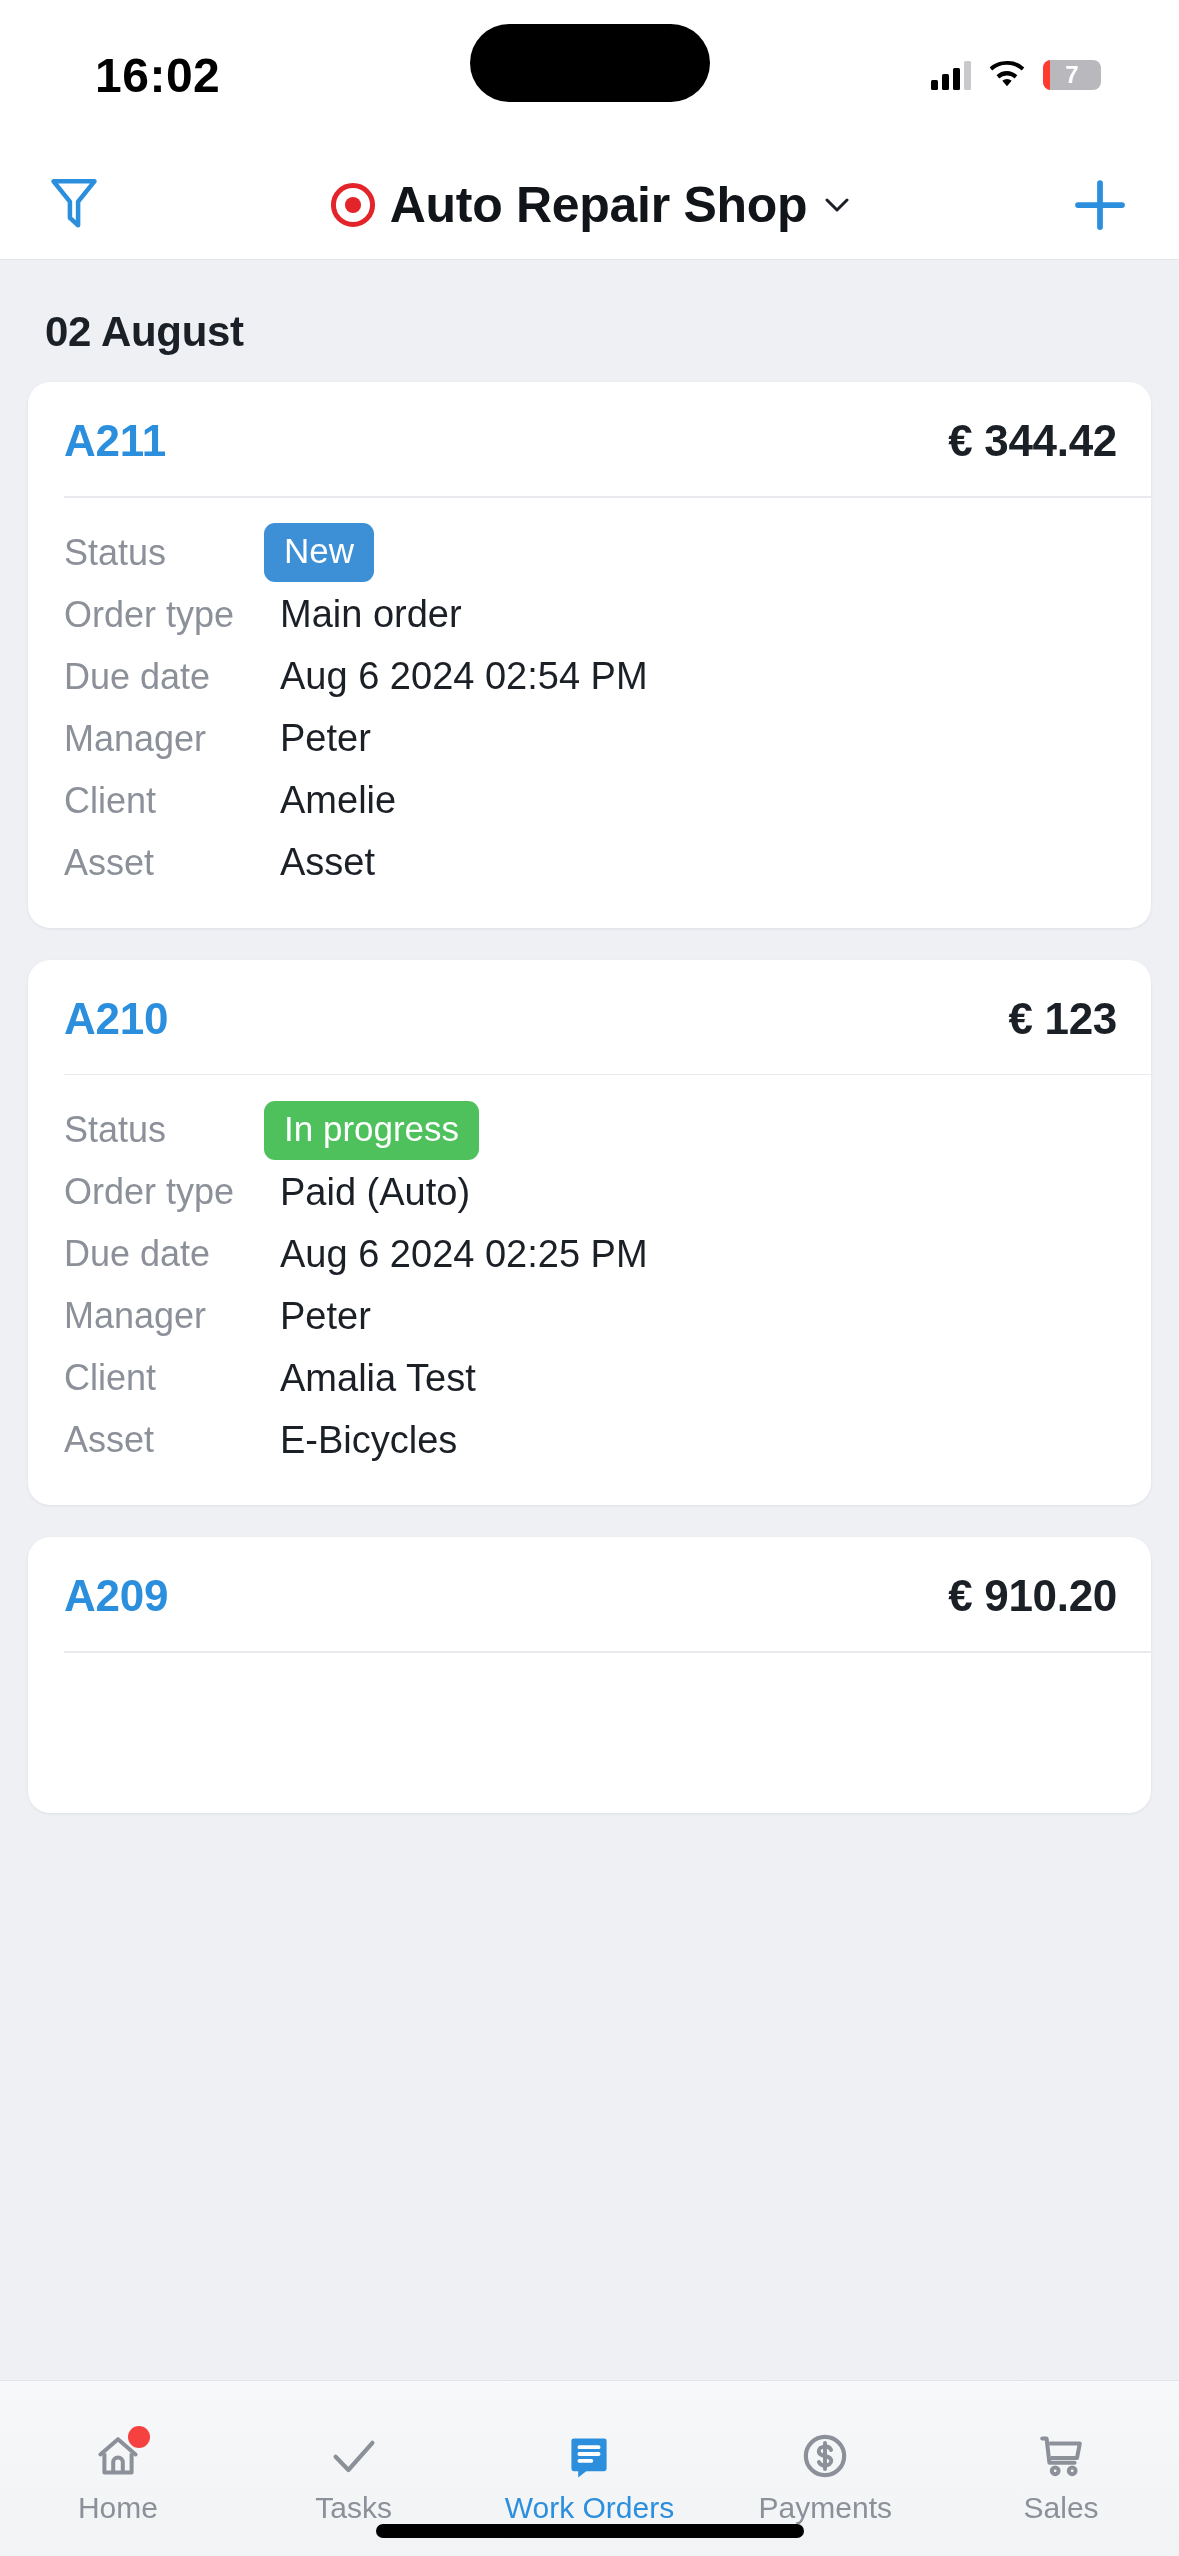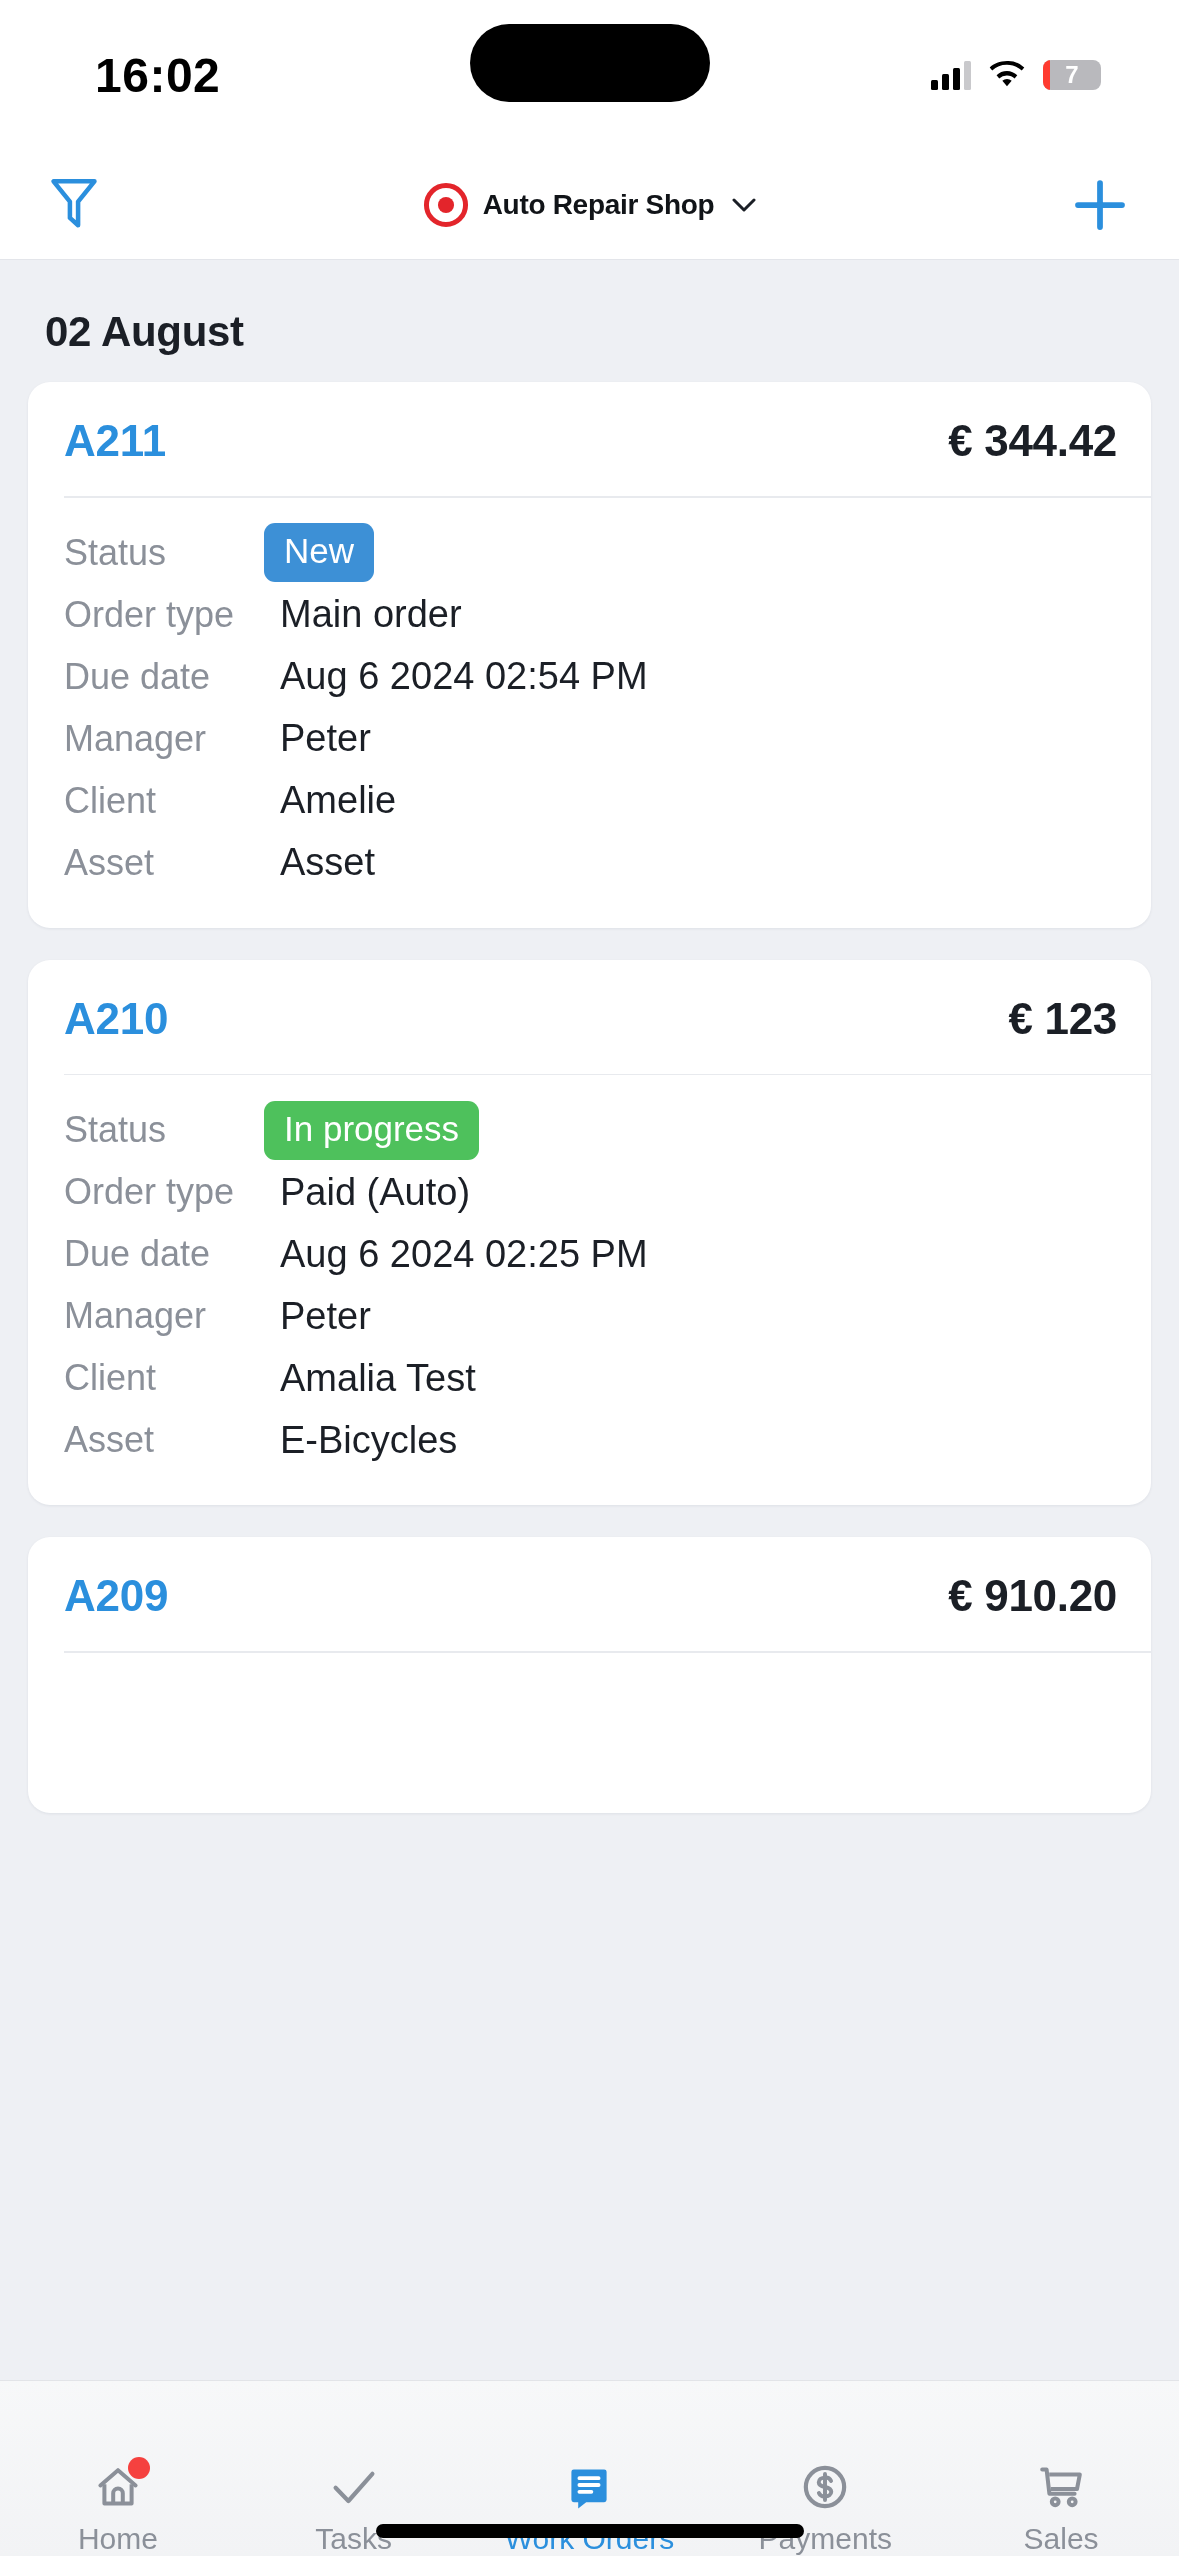--- a/index.html
+++ b/index.html
@@ -49,21 +49,21 @@
     position:relative; height:110px; background:#fff;
     display:flex; align-items:center; justify-content:center;
     border-bottom:1px solid #e3e5ea;
   }
   .nav-filter{ position:absolute; left:45px; top:50%; transform:translateY(-50%);
     width:58px; height:58px; display:flex; align-items:center; justify-content:center; }
   .nav-add{ position:absolute; right:48px; top:50%; transform:translateY(-50%);
     width:62px; height:62px; display:flex; align-items:center; justify-content:center; }
   .nav-title-wrap{ display:flex; align-items:center; gap:14px; }
   .target-icon{ width:46px; height:46px; flex:none; }
-  .nav-title{ font-size:28px; font-weight:600; color:#111418; letter-spacing:-.3px; }
+  .nav-title{ font-size:50px; font-weight:600; color:#111418; letter-spacing:-.3px; }
   .chev{ width:24px; height:24px; margin-left:4px; }
 
   
   .content{
     position:absolute; left:0; right:0; top:260px; bottom:0;
     background:#eef0f4; overflow:hidden;
   }
   .date-header{
     font-size:42px; font-weight:700; color:#1b1f26;
     padding:48px 12px 26px 45px; letter-spacing:-.3px;
@@ -95,21 +95,21 @@
     font-size:35px; color:#fff; font-weight:500;
   }
   .badge.blue{ background:#3d90d6; }
   .badge.green{ background:#4ec15c; }
 
   
   .tabbar{
     position:absolute; left:0; right:0; bottom:0; height:176px;
     background:linear-gradient(180deg,#f7f8f9 0%, #f2f3f5 100%);
     border-top:1px solid #e2e4e8;
-    display:flex; align-items:flex-end; padding-top:18px;
+    display:flex; align-items:center; padding-top:18px;
   }
   .tab{
     flex:1; display:flex; flex-direction:column; align-items:center; gap:9px;
     position:relative;
   }
   .tab-icon{ width:56px; height:52px; display:flex; align-items:center; justify-content:center; position:relative; }
   .tab-label{ font-size:30px; color:#8b9099; }
   .tab.active .tab-label{ color:#2b8fdd; }
   .badge-dot{
     position:absolute; right:-4px; top:-4px;

